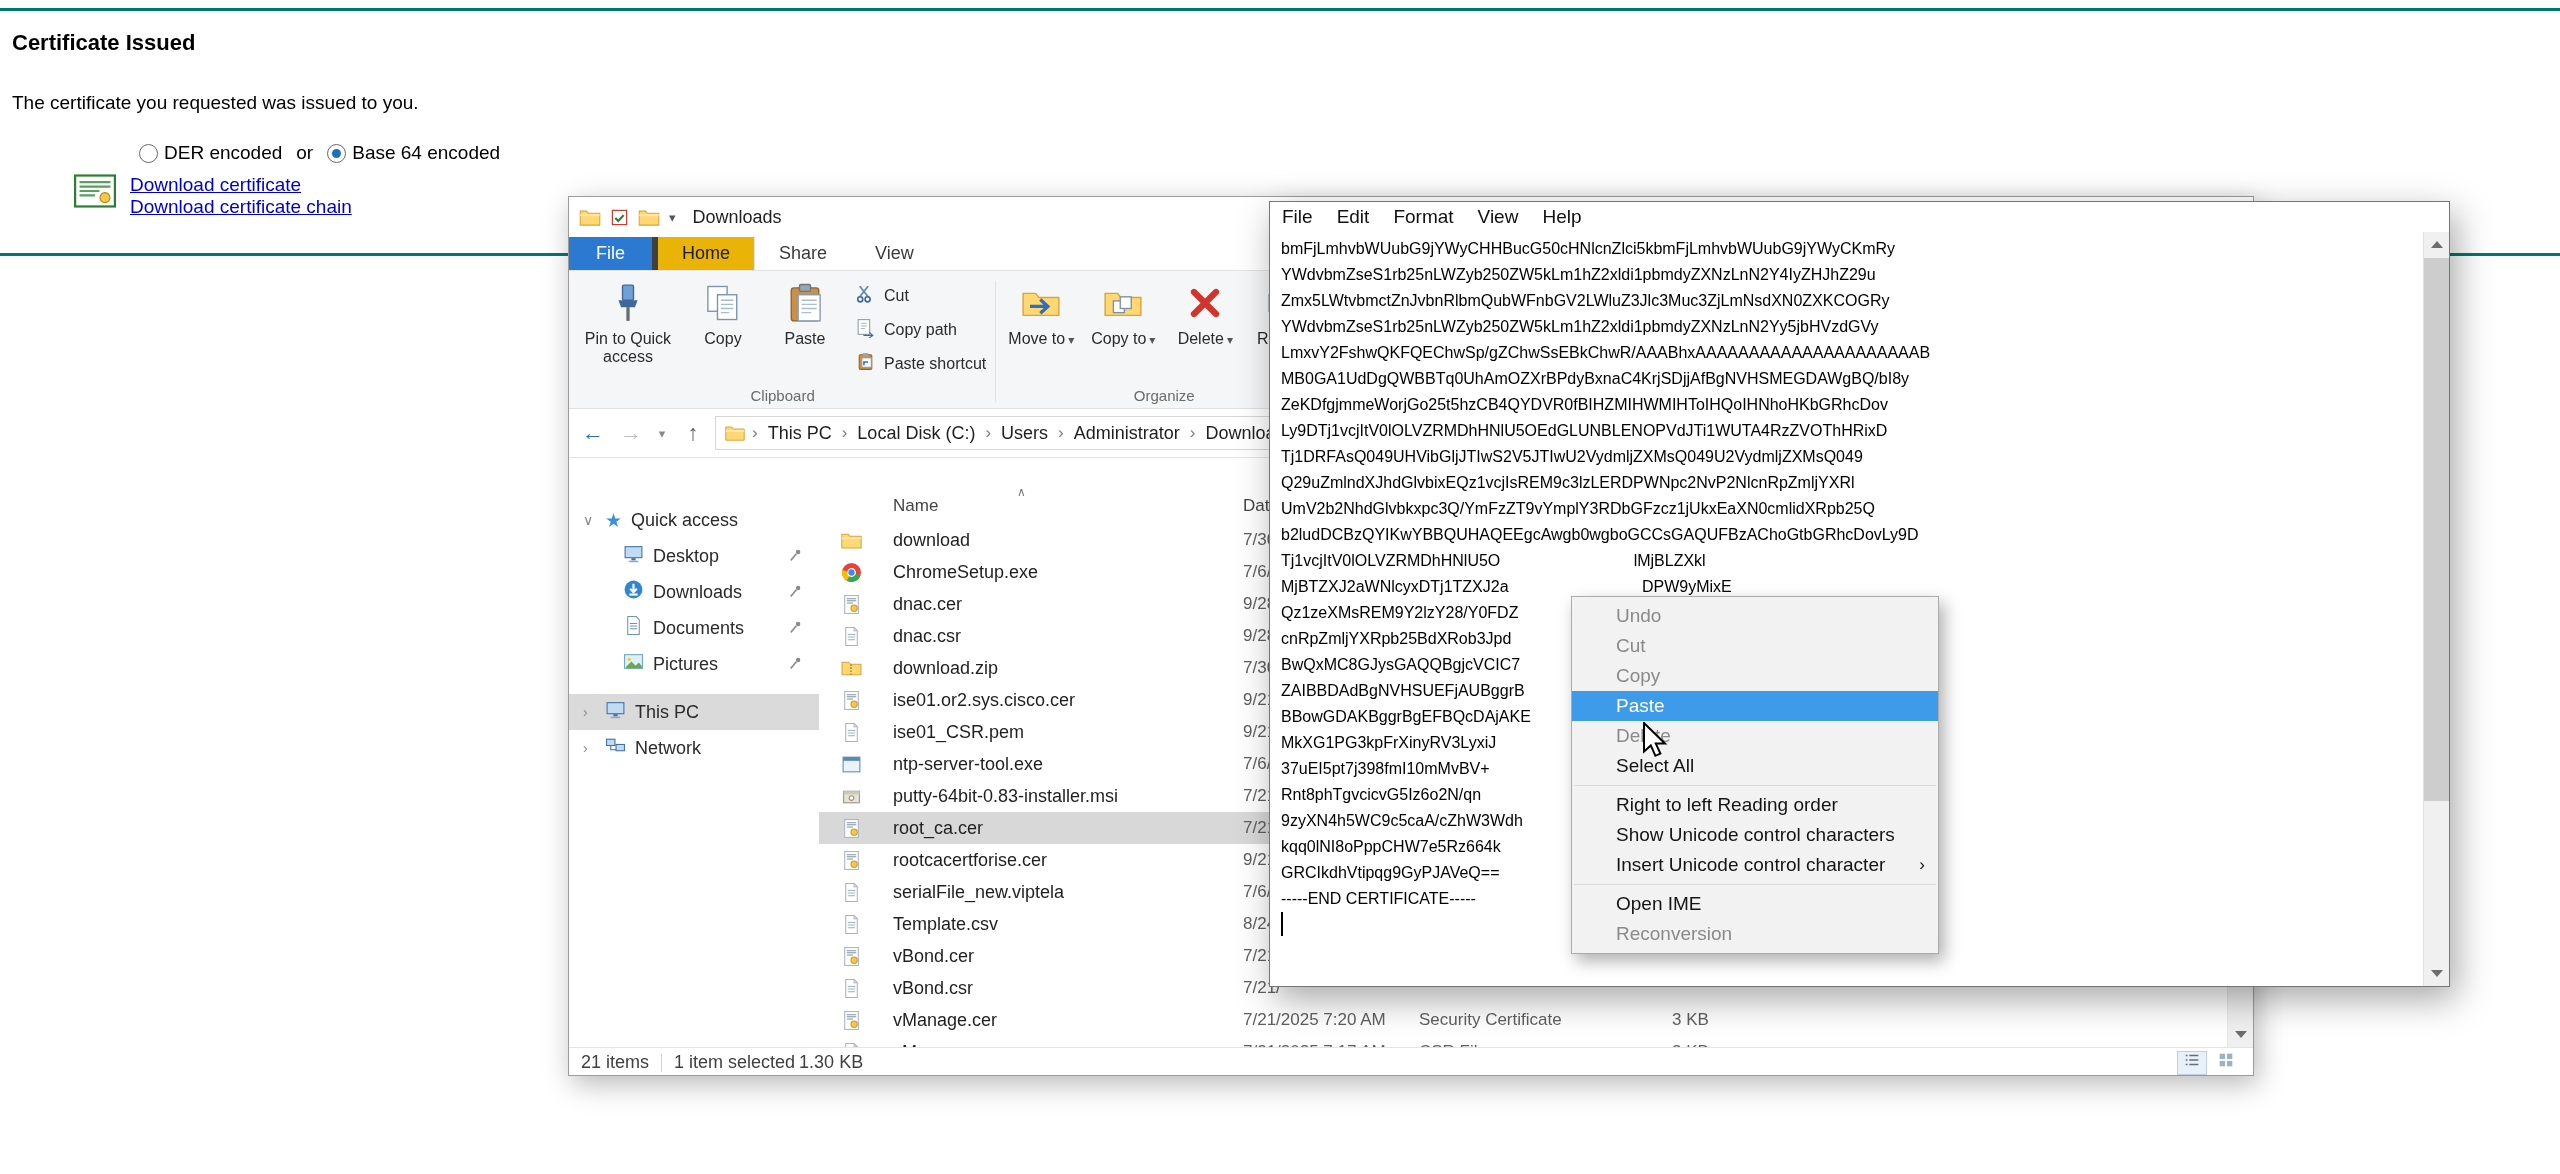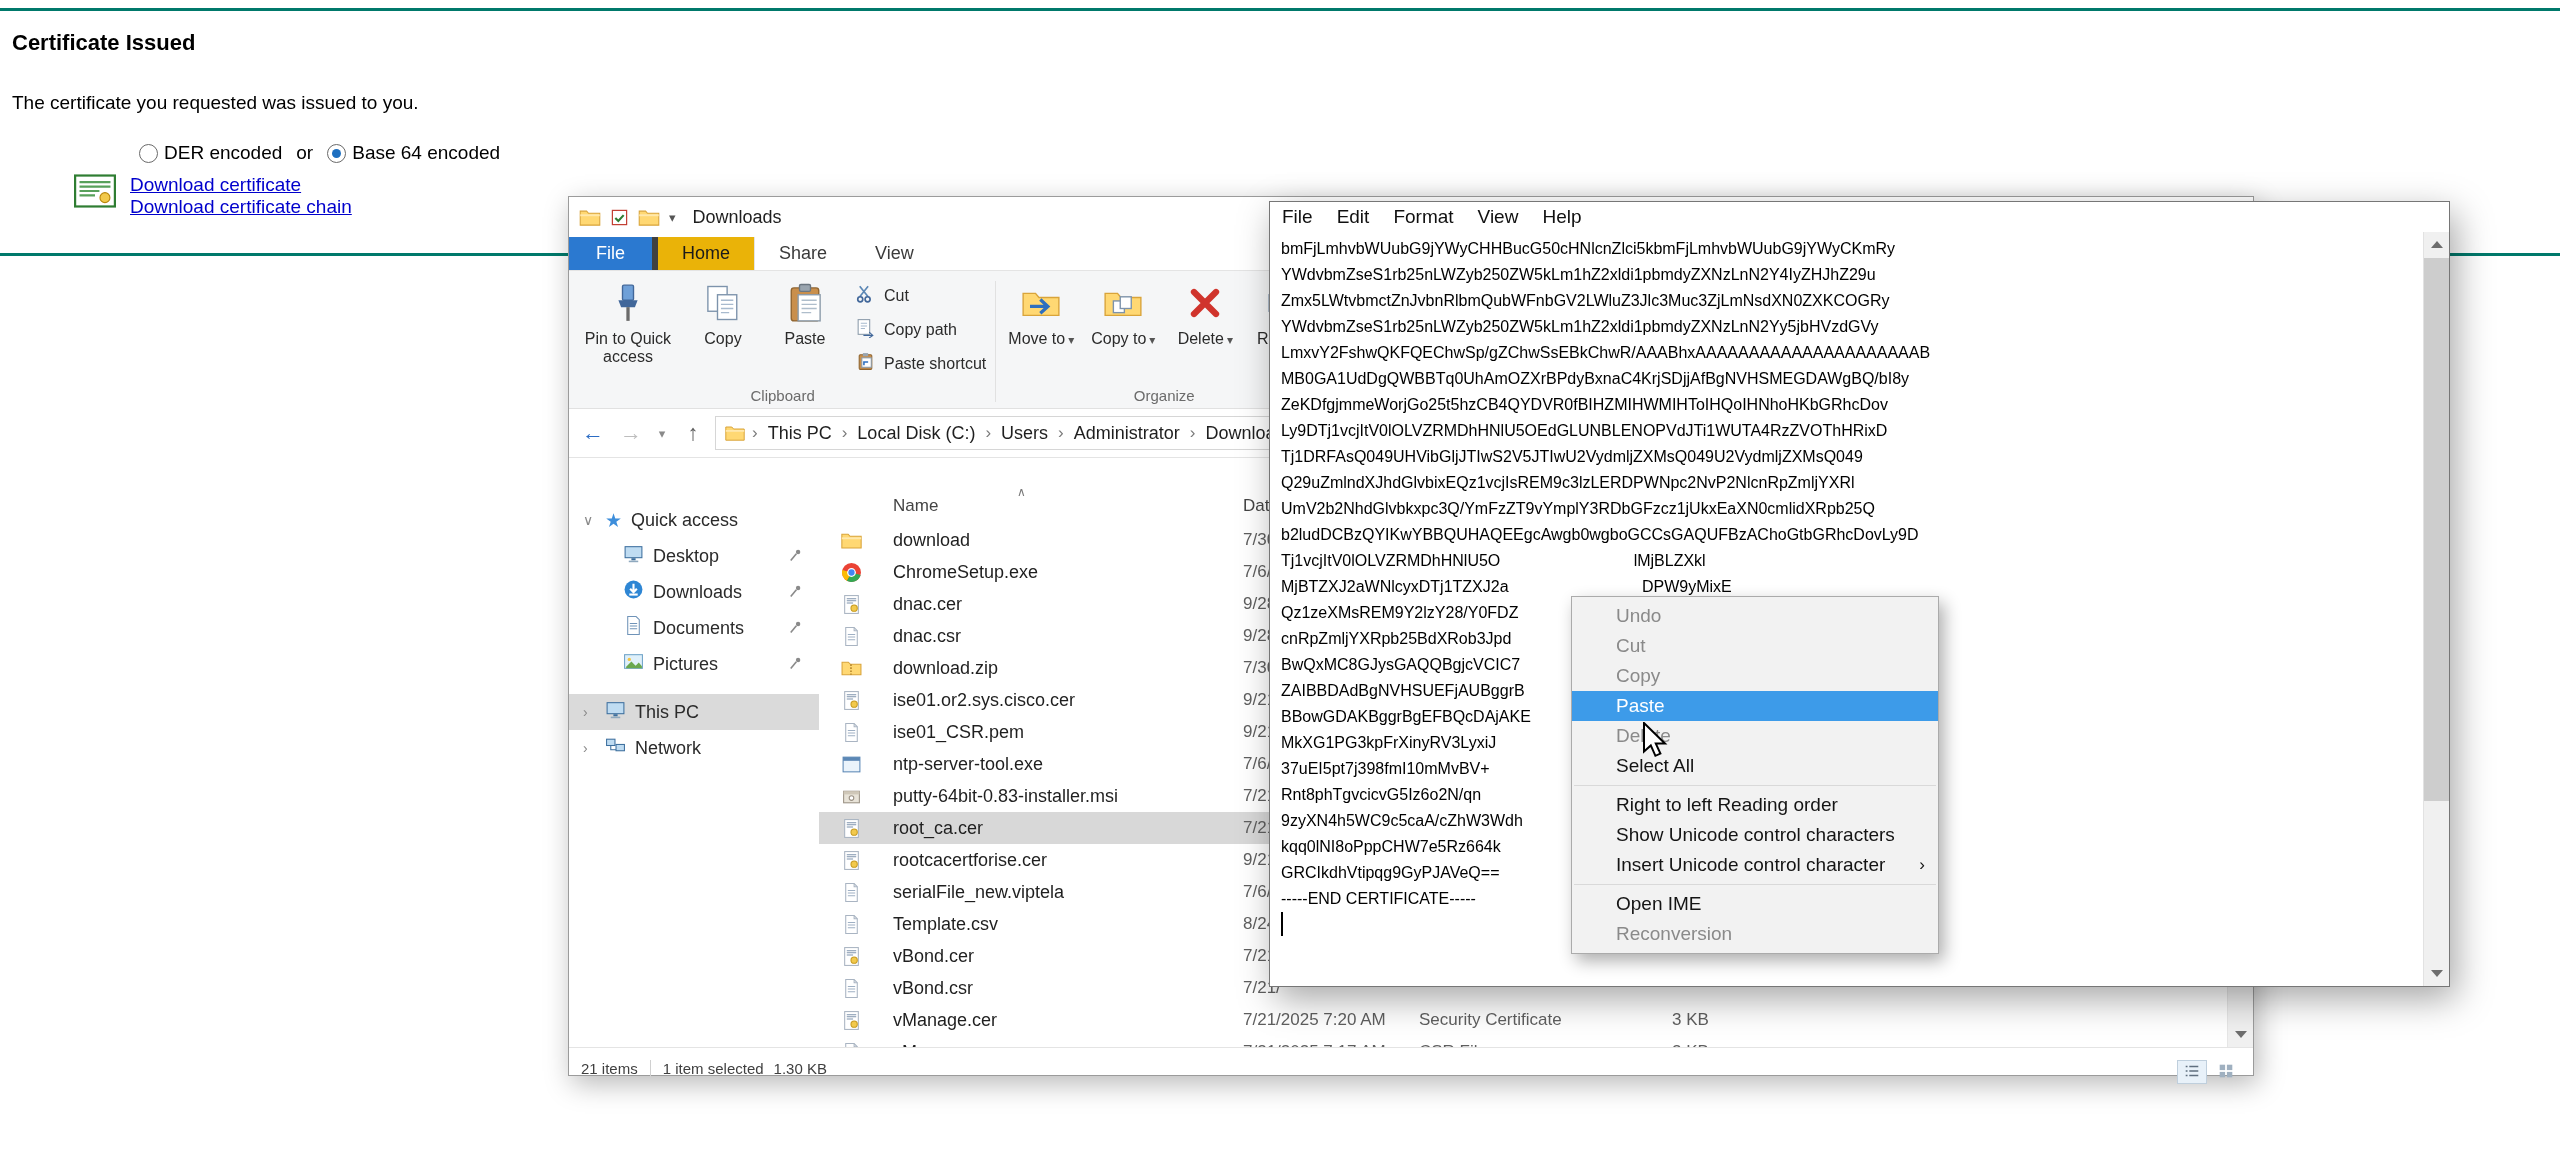--- a/index.html
+++ b/index.html
@@ -77,23 +77,23 @@
   .fl-header .sortcaret{position:absolute;left:198px;top:-3px;font-size:12px;color:#7a7a7a}
   .fl-row{height:32px;font-size:18px}
   .fl-row.selected{background:#D8D8D8}
   .fl-row svg{width:21px;height:21px;display:block}
   .fname{color:#1f1f1f;white-space:nowrap;overflow:hidden}
   .fmeta{color:#5f5f5f;font-size:17px;white-space:nowrap;overflow:hidden}
   .fl-scroll{position:absolute;right:0;top:0;bottom:0;width:26px;background:#F0F0F0;border-left:1px solid #E6E6E6}
   .fl-thumb{position:absolute;top:26px;left:0;width:100%;height:300px;background:#CDCDCD}
   .fl-down{position:absolute;bottom:0;left:0;width:100%;height:26px}
   .fl-down::after{content:"";position:absolute;left:7px;top:10px;border-left:6px solid transparent;border-right:6px solid transparent;border-top:7px solid #6d6d6d}
-  .ex-status{height:30px;border-top:1px solid #E4E4E4;display:flex;align-items:flex-start;padding:12px 12px;font-size:15px;color:#3f3f3f}
+  .ex-status{height:30px;border-top:1px solid #E4E4E4;display:flex;align-items:center;padding:0 12px;font-size:18px;color:#3f3f3f}
   .st-div{width:1px;height:18px;background:#D0D0D0;margin:0 12px}
-  .st-size{margin-left:10px}
+  .st-size{margin-left:4px}
   .viewbtns{margin-left:auto;display:flex;gap:4px}
   .viewbtn{width:30px;height:24px;display:flex;align-items:center;justify-content:center}
   .viewbtn.active{border:1px solid #BFCFDD;background:#E8F1F9}
   .viewbtn svg{width:18px;height:18px}
 
   
   #notepad{left:1269px;top:201px;width:1181px;height:786px;border:1px solid #767676;box-shadow:6px 12px 34px rgba(0,0,0,.35);z-index:20;display:flex;flex-direction:column}
   .np-titlebar{height:48px;display:flex;align-items:center;padding-left:12px;gap:11px;background:#fff}
   .np-icon svg{width:26px;height:26px;display:block}
   .np-title{font-size:19px;color:#101010}

